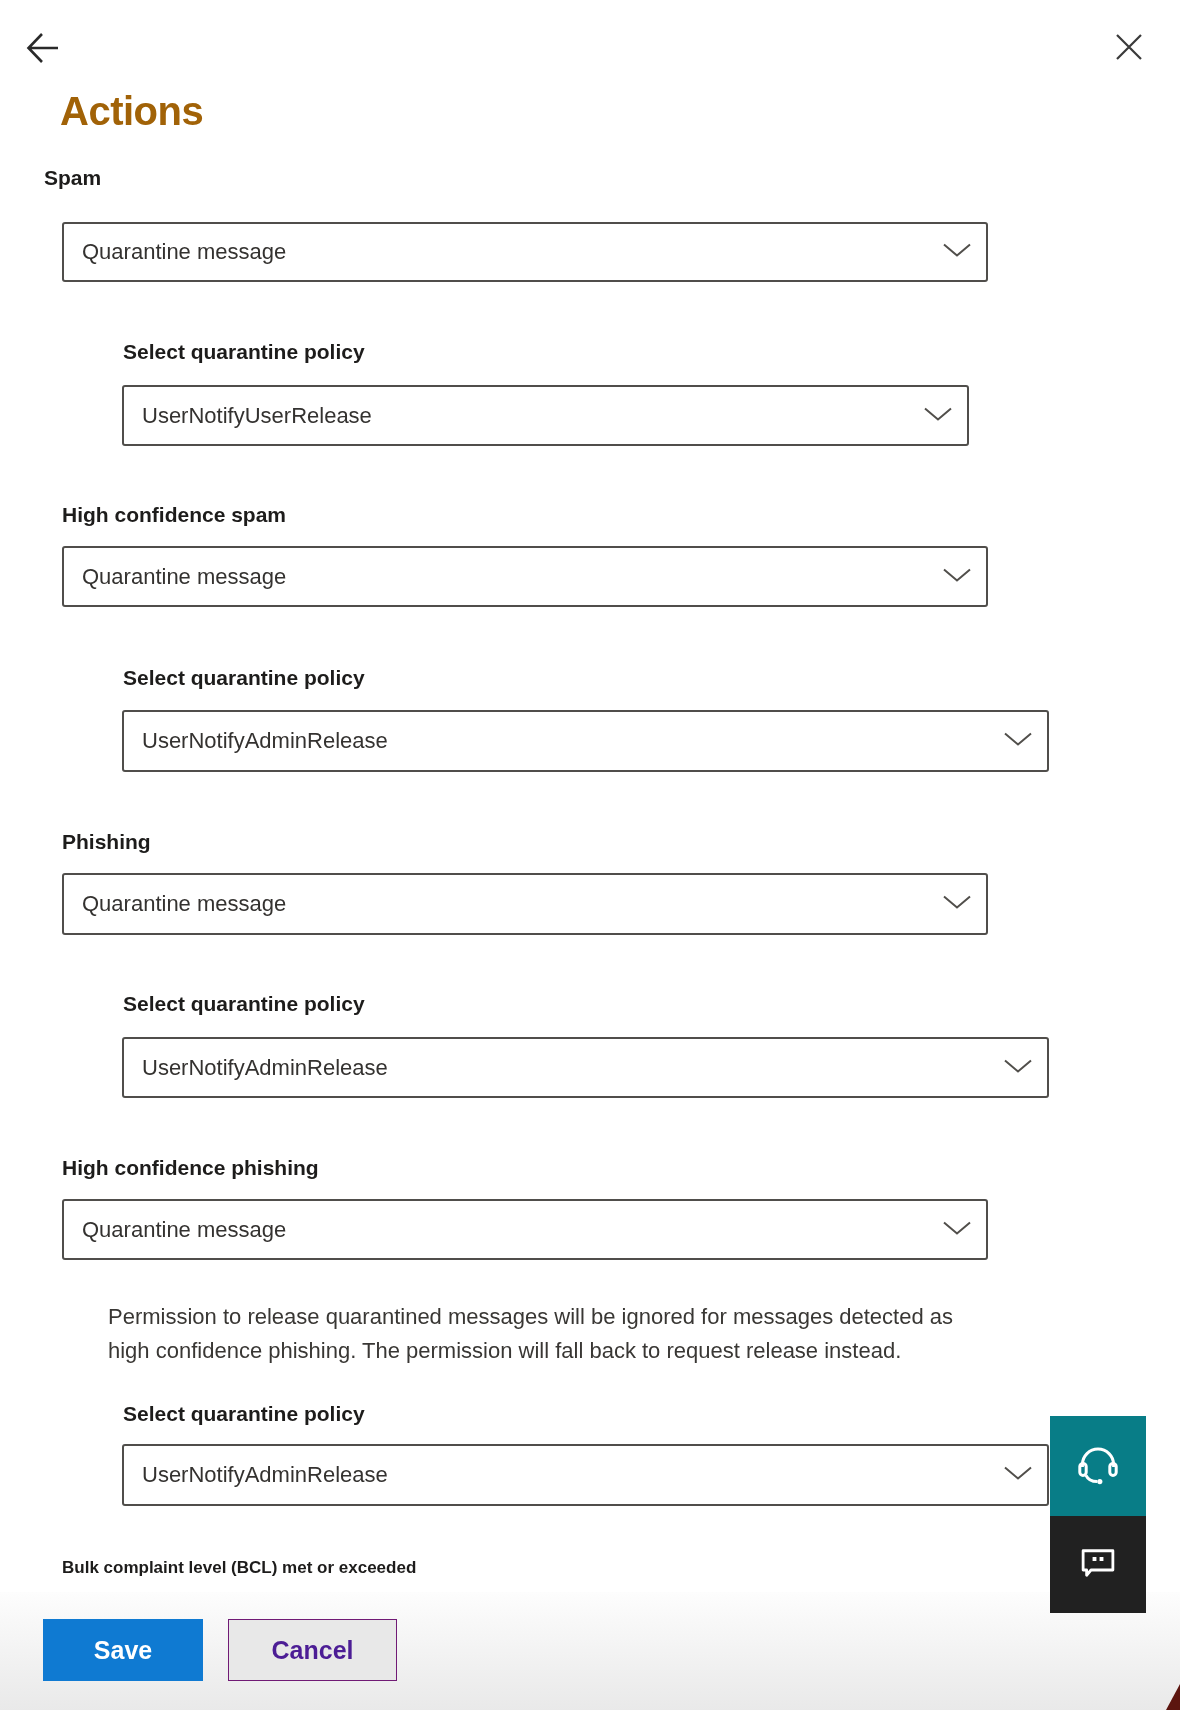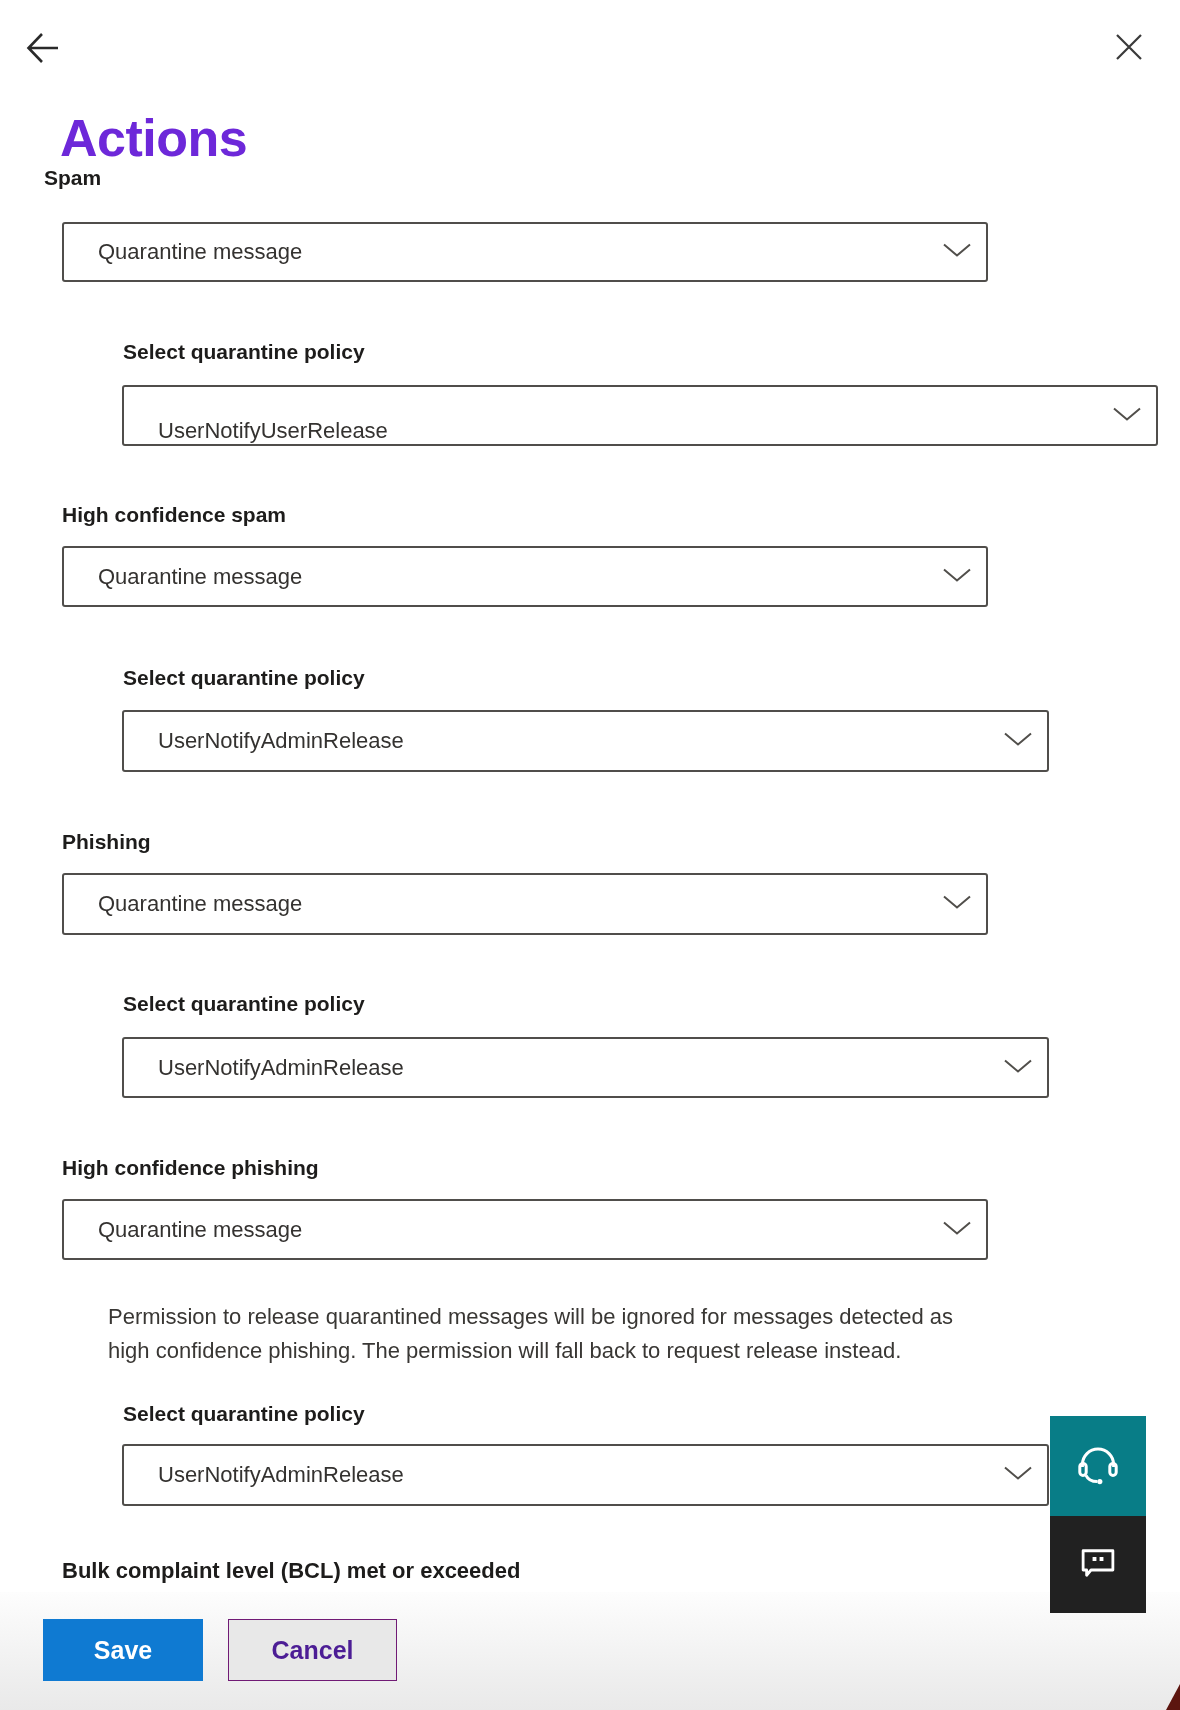--- a/index.html
+++ b/index.html
@@ -1,33 +1,33 @@
 <!DOCTYPE html>
 <html><head>
 <meta charset="utf-8">
 <style>
   html,body{margin:0;padding:0;background:#ffffff;}
   body{font-family:"Liberation Sans", sans-serif; color:#2b2a29;}
   #screen{position:relative;width:1180px;height:1710px;background:#ffffff;overflow:hidden;}
 
   .icon-btn{position:absolute;background:none;border:none;padding:0;cursor:pointer;line-height:0;}
 
-  .page-title{position:absolute;left:60px;top:108px;font-size:52px;font-weight:700;color:#6d28d9;letter-spacing:-0.5px;}
+  .page-title{position:absolute;left:60px;top:89px;font-size:40px;font-weight:700;color:#a16207;letter-spacing:-0.5px;}
 
   .field-label{position:absolute;font-size:21px;font-weight:600;color:#1d1c1b;white-space:nowrap;}
 
   .dropdown{position:absolute;box-sizing:border-box;background:#ffffff;border:2px solid #504e4b;border-radius:3px;
             display:flex;align-items:center;cursor:pointer;}
-  .dd-value{padding-left:34px;font-size:22px;color:#343230;white-space:nowrap;overflow:hidden;}
+  .dd-value{padding-left:18px;font-size:22px;color:#343230;white-space:nowrap;overflow:hidden;}
   .dd-chev{position:absolute;right:14px;top:50%;transform:translateY(-50%);}
 
   .note{position:absolute;left:62px;font-size:22px;color:#393734;line-height:34px;white-space:nowrap;margin-left:46px;}
 
   .clip-label{position:absolute;left:62px;top:1558px;height:35px;overflow:hidden;}
-  .clip-label span{font-size:22px;font-weight:600;color:#1d1c1b;white-space:nowrap;}
+  .clip-label span{font-size:17px;font-weight:600;color:#1d1c1b;white-space:nowrap;}
 
   .footer{position:absolute;left:0;top:1592px;width:1180px;height:118px;
           background:linear-gradient(180deg,#fdfdfd 0%,#f4f4f4 45%,#e9e9e9 100%);z-index:2;}
 
   .btn{position:absolute;box-sizing:border-box;border-radius:0;font-family:"Liberation Sans",sans-serif;
        font-size:25px;font-weight:600;cursor:pointer;z-index:3;}
   .btn-primary{left:43px;top:1619px;width:160px;height:62px;background:#0f7ad2;border:none;color:#ffffff;}
   .btn-default{left:228px;top:1619px;width:169px;height:62px;background:#e8e8e8;border:1px solid #701a75;color:#4c1d95;}
 
   .side-widget{position:absolute;left:1050px;width:96px;border:none;display:flex;align-items:center;justify-content:center;cursor:pointer;z-index:4;}
@@ -64,21 +64,21 @@
   <div class="dropdown" style="left:62px;top:222px;width:926px;height:60px;">
     <span class="dd-value">Quarantine message</span>
     <span class="dd-chev">
       <svg width="30" height="15" viewBox="0 0 30 15">
           <path d="M2 2 L15 13 L28 2" fill="none" stroke="#514f4b" stroke-width="2"></path>
         </svg>
     </span>
   </div>
 
   <div class="field-label" style="left:123px;top:340px;">Select quarantine policy</div>
-  <div class="dropdown" style="left:122px;top:385px;width:1036px;height:61px;align-items:flex-end;">
+  <div class="dropdown" style="left:122px;top:385px;width:847px;height:61px;">
     <span class="dd-value">UserNotifyUserRelease</span>
     <span class="dd-chev">
       <svg width="30" height="15" viewBox="0 0 30 15">
           <path d="M2 2 L15 13 L28 2" fill="none" stroke="#514f4b" stroke-width="2"></path>
         </svg>
     </span>
   </div>
 
   <div class="field-label" style="left:62px;top:503px;">High confidence spam</div>
   <div class="dropdown" style="left:62px;top:546px;width:926px;height:61px;">

